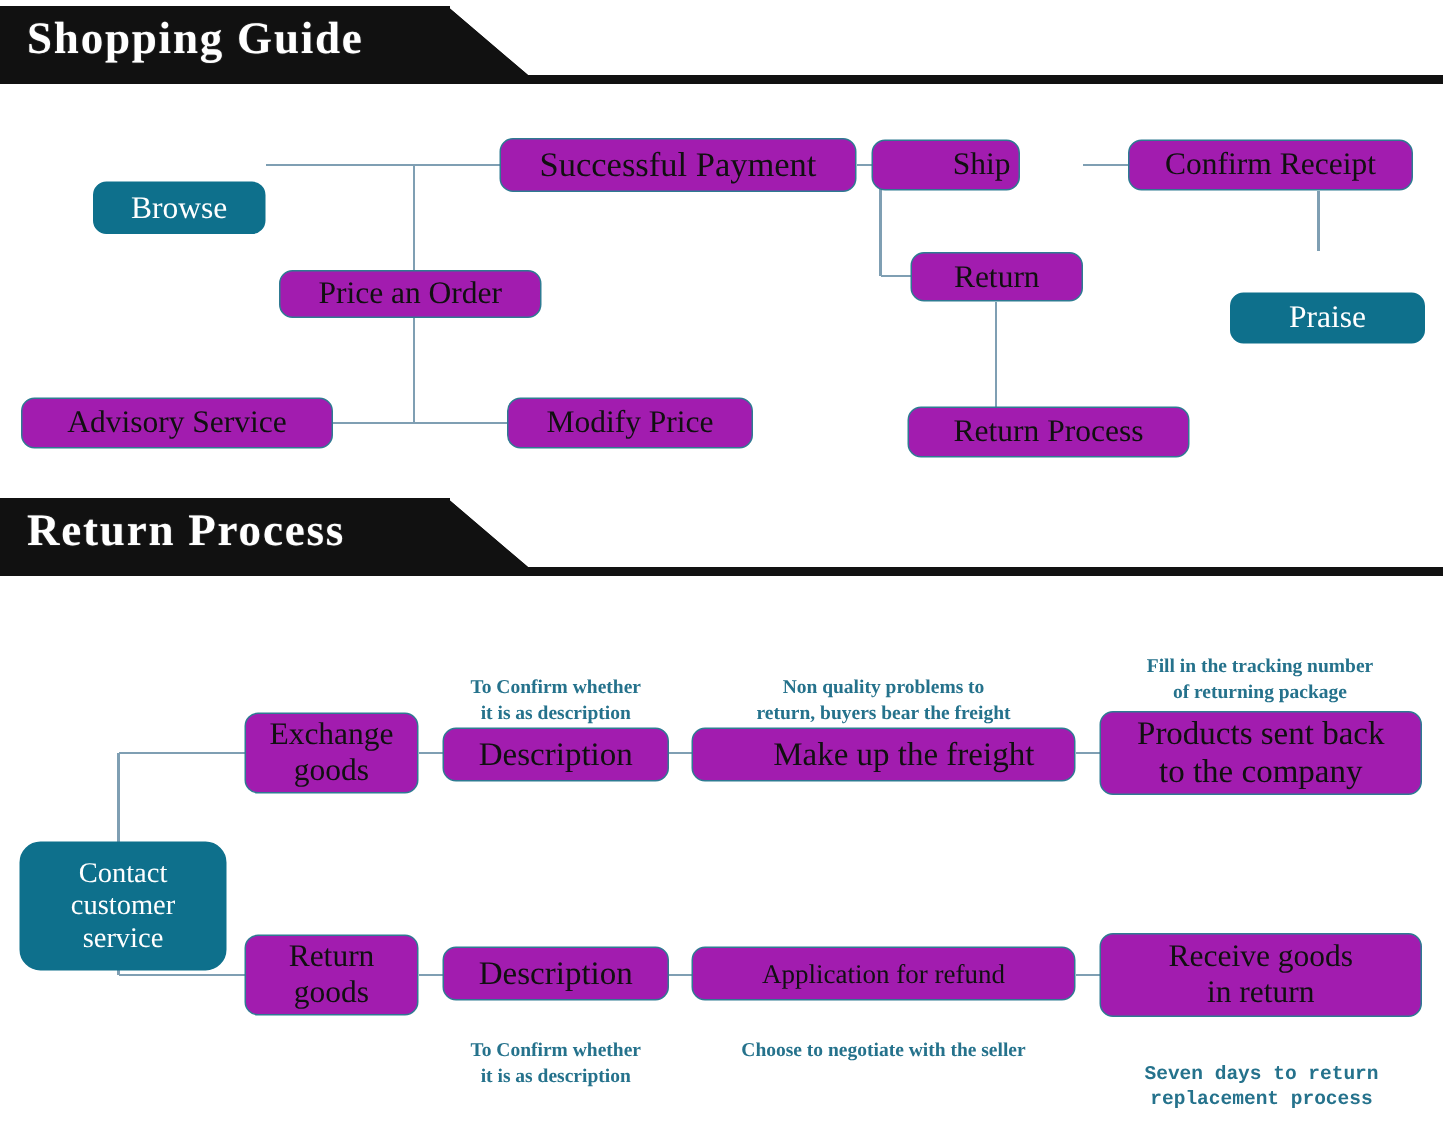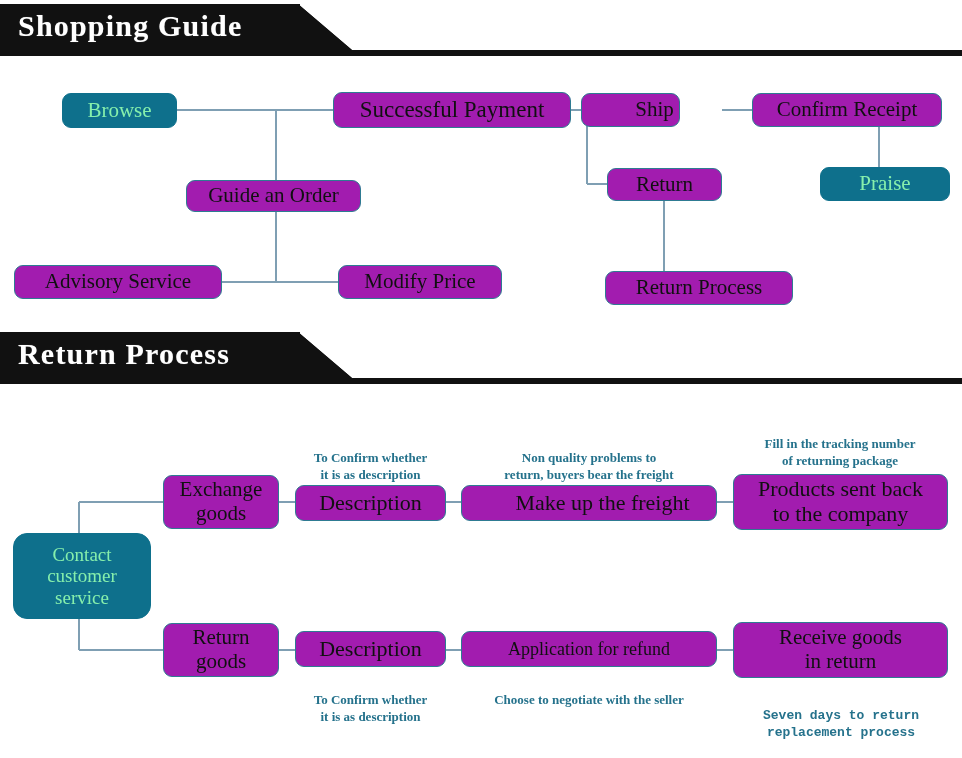--- a/index.html
+++ b/index.html
@@ -80,21 +80,22 @@
     white-space: pre-line;
   }
   .node.plain {
     background: #a21caf;
     border: 1px solid #2e7b92;
     color: #101010;
   }
   .node.filled {
     background: #0e708c;
     border: 1px solid #0e708c;
-    color: #86efac;
+    color: #ffffff;
+    margin-top: 28px;
   }
   .node span {
     display: block;
     line-height: 1.12;
   }
 
   
   .caption {
     position: absolute;
     color: #25728c;
@@ -163,21 +164,21 @@
 
     <div class="node plain" style="left:752px; top:37px; width:190px; height:34px; font-size:21px;">
       <span>Confirm Receipt</span>
     </div>
 
     <div class="node filled" style="left:820px; top:111px; width:130px; height:34px; font-size:21px;">
       <span>Praise</span>
     </div>
 
     <div class="node plain" style="left:186px; top:124px; width:175px; height:32px; font-size:21px;">
-      <span>Guide an Order</span>
+      <span>Price an Order</span>
     </div>
 
     <div class="node plain" style="left:607px; top:112px; width:115px; height:33px; font-size:21px;">
       <span>Return</span>
     </div>
 
     <div class="node plain" style="left:14px; top:209px; width:208px; height:34px; font-size:21px;">
       <span>Advisory Service</span>
     </div>
 

